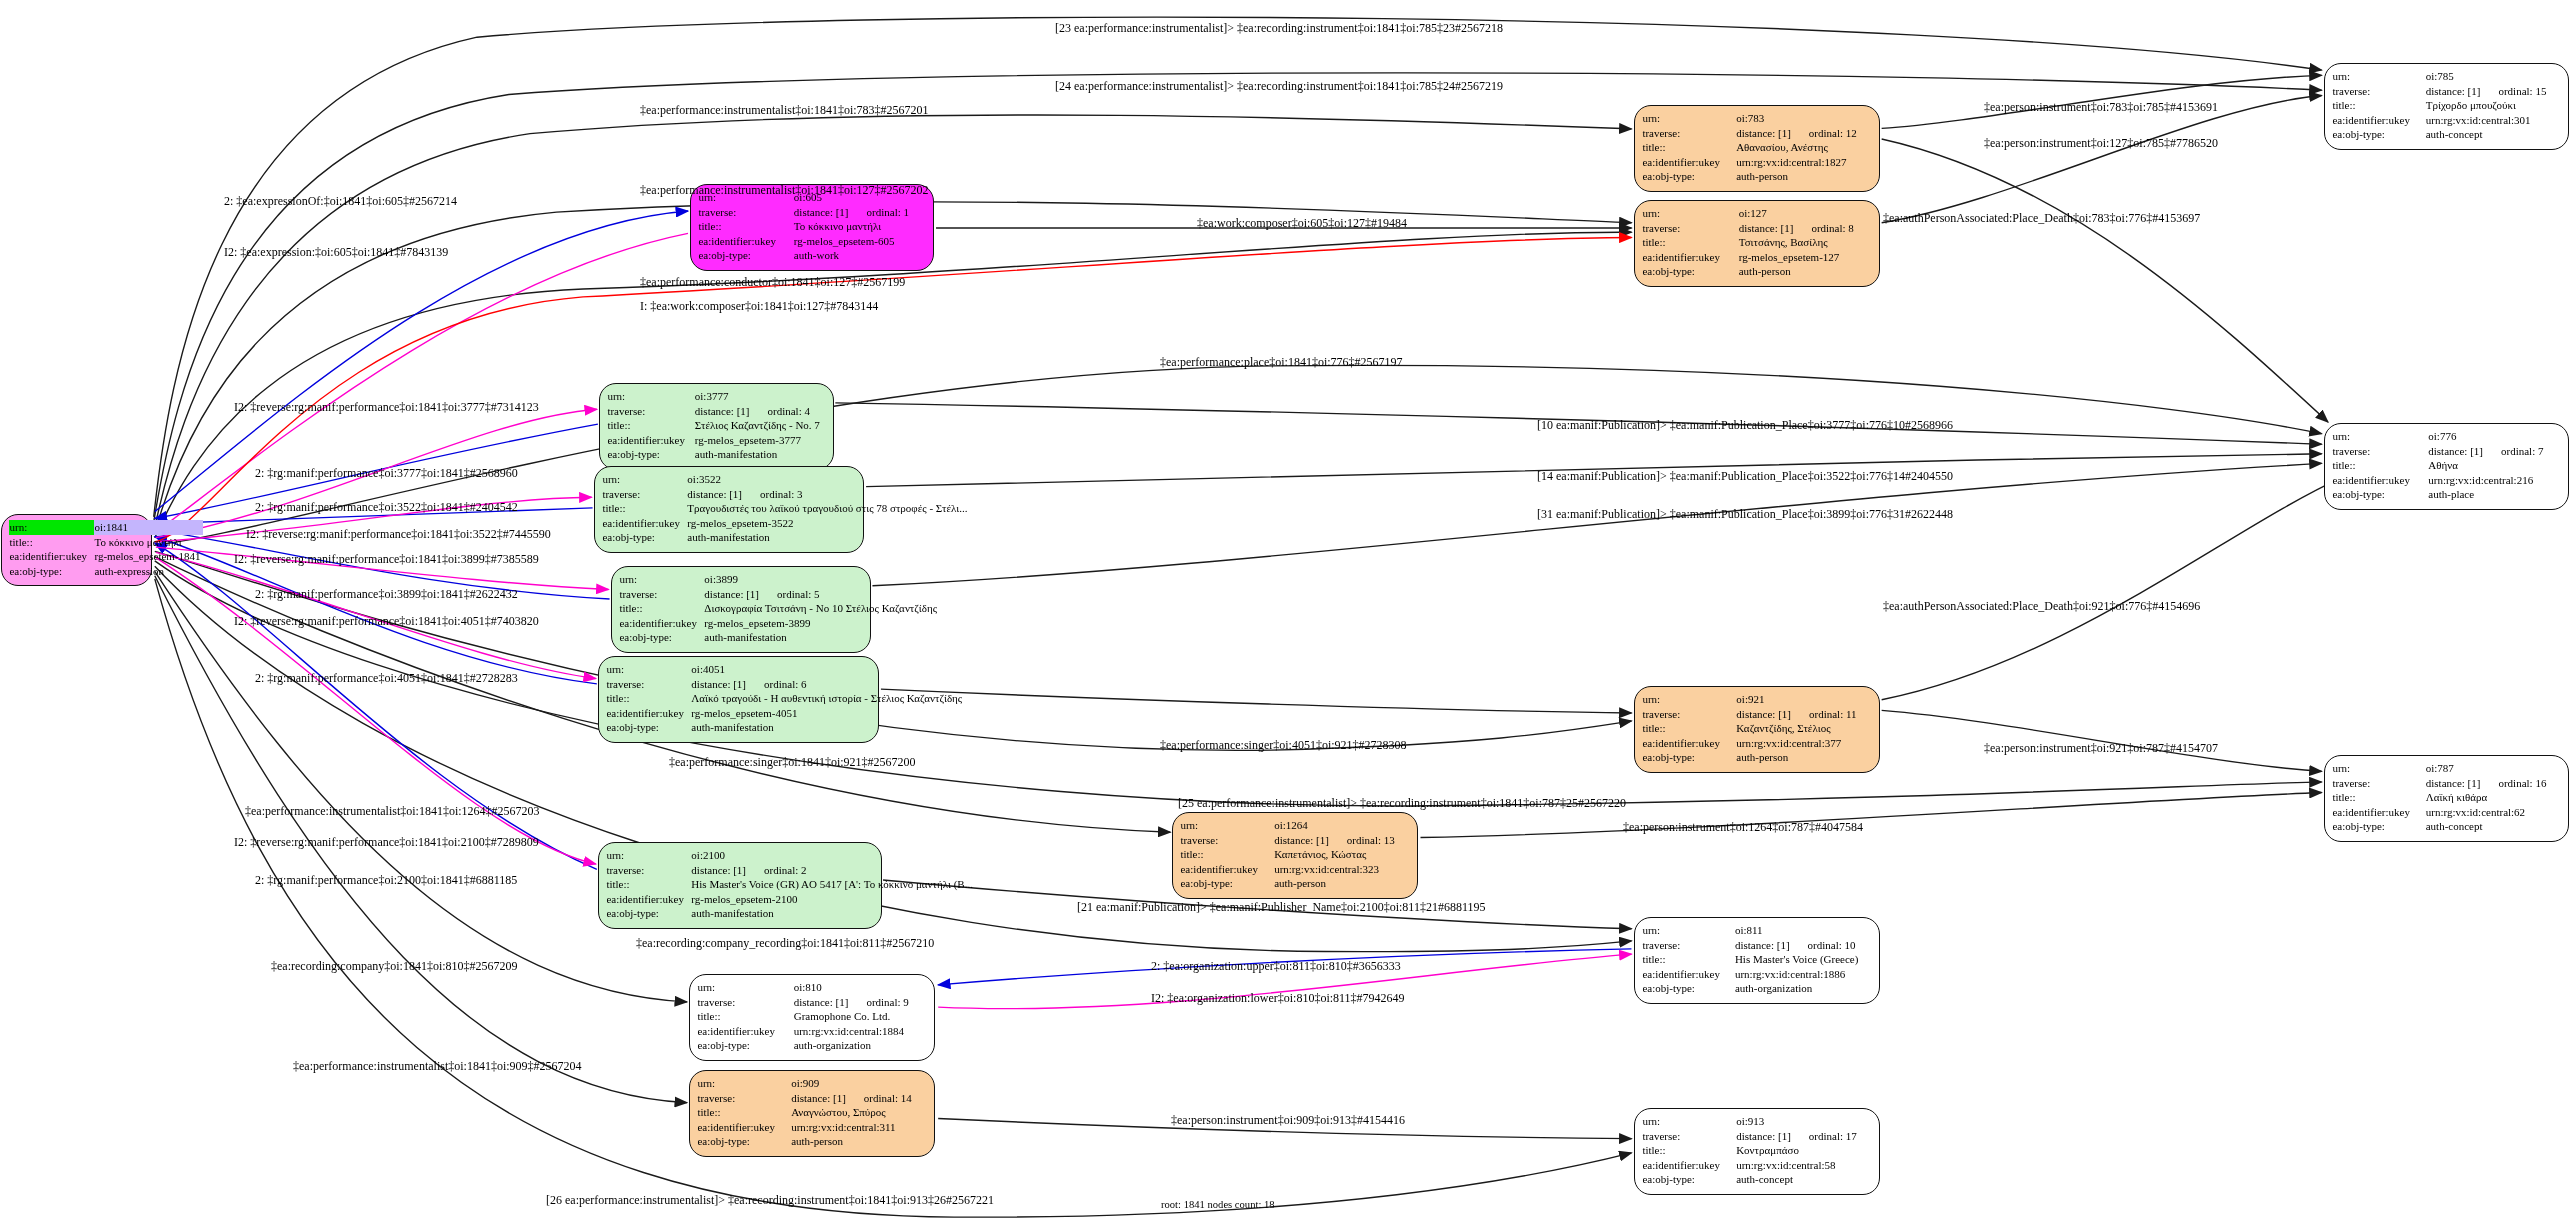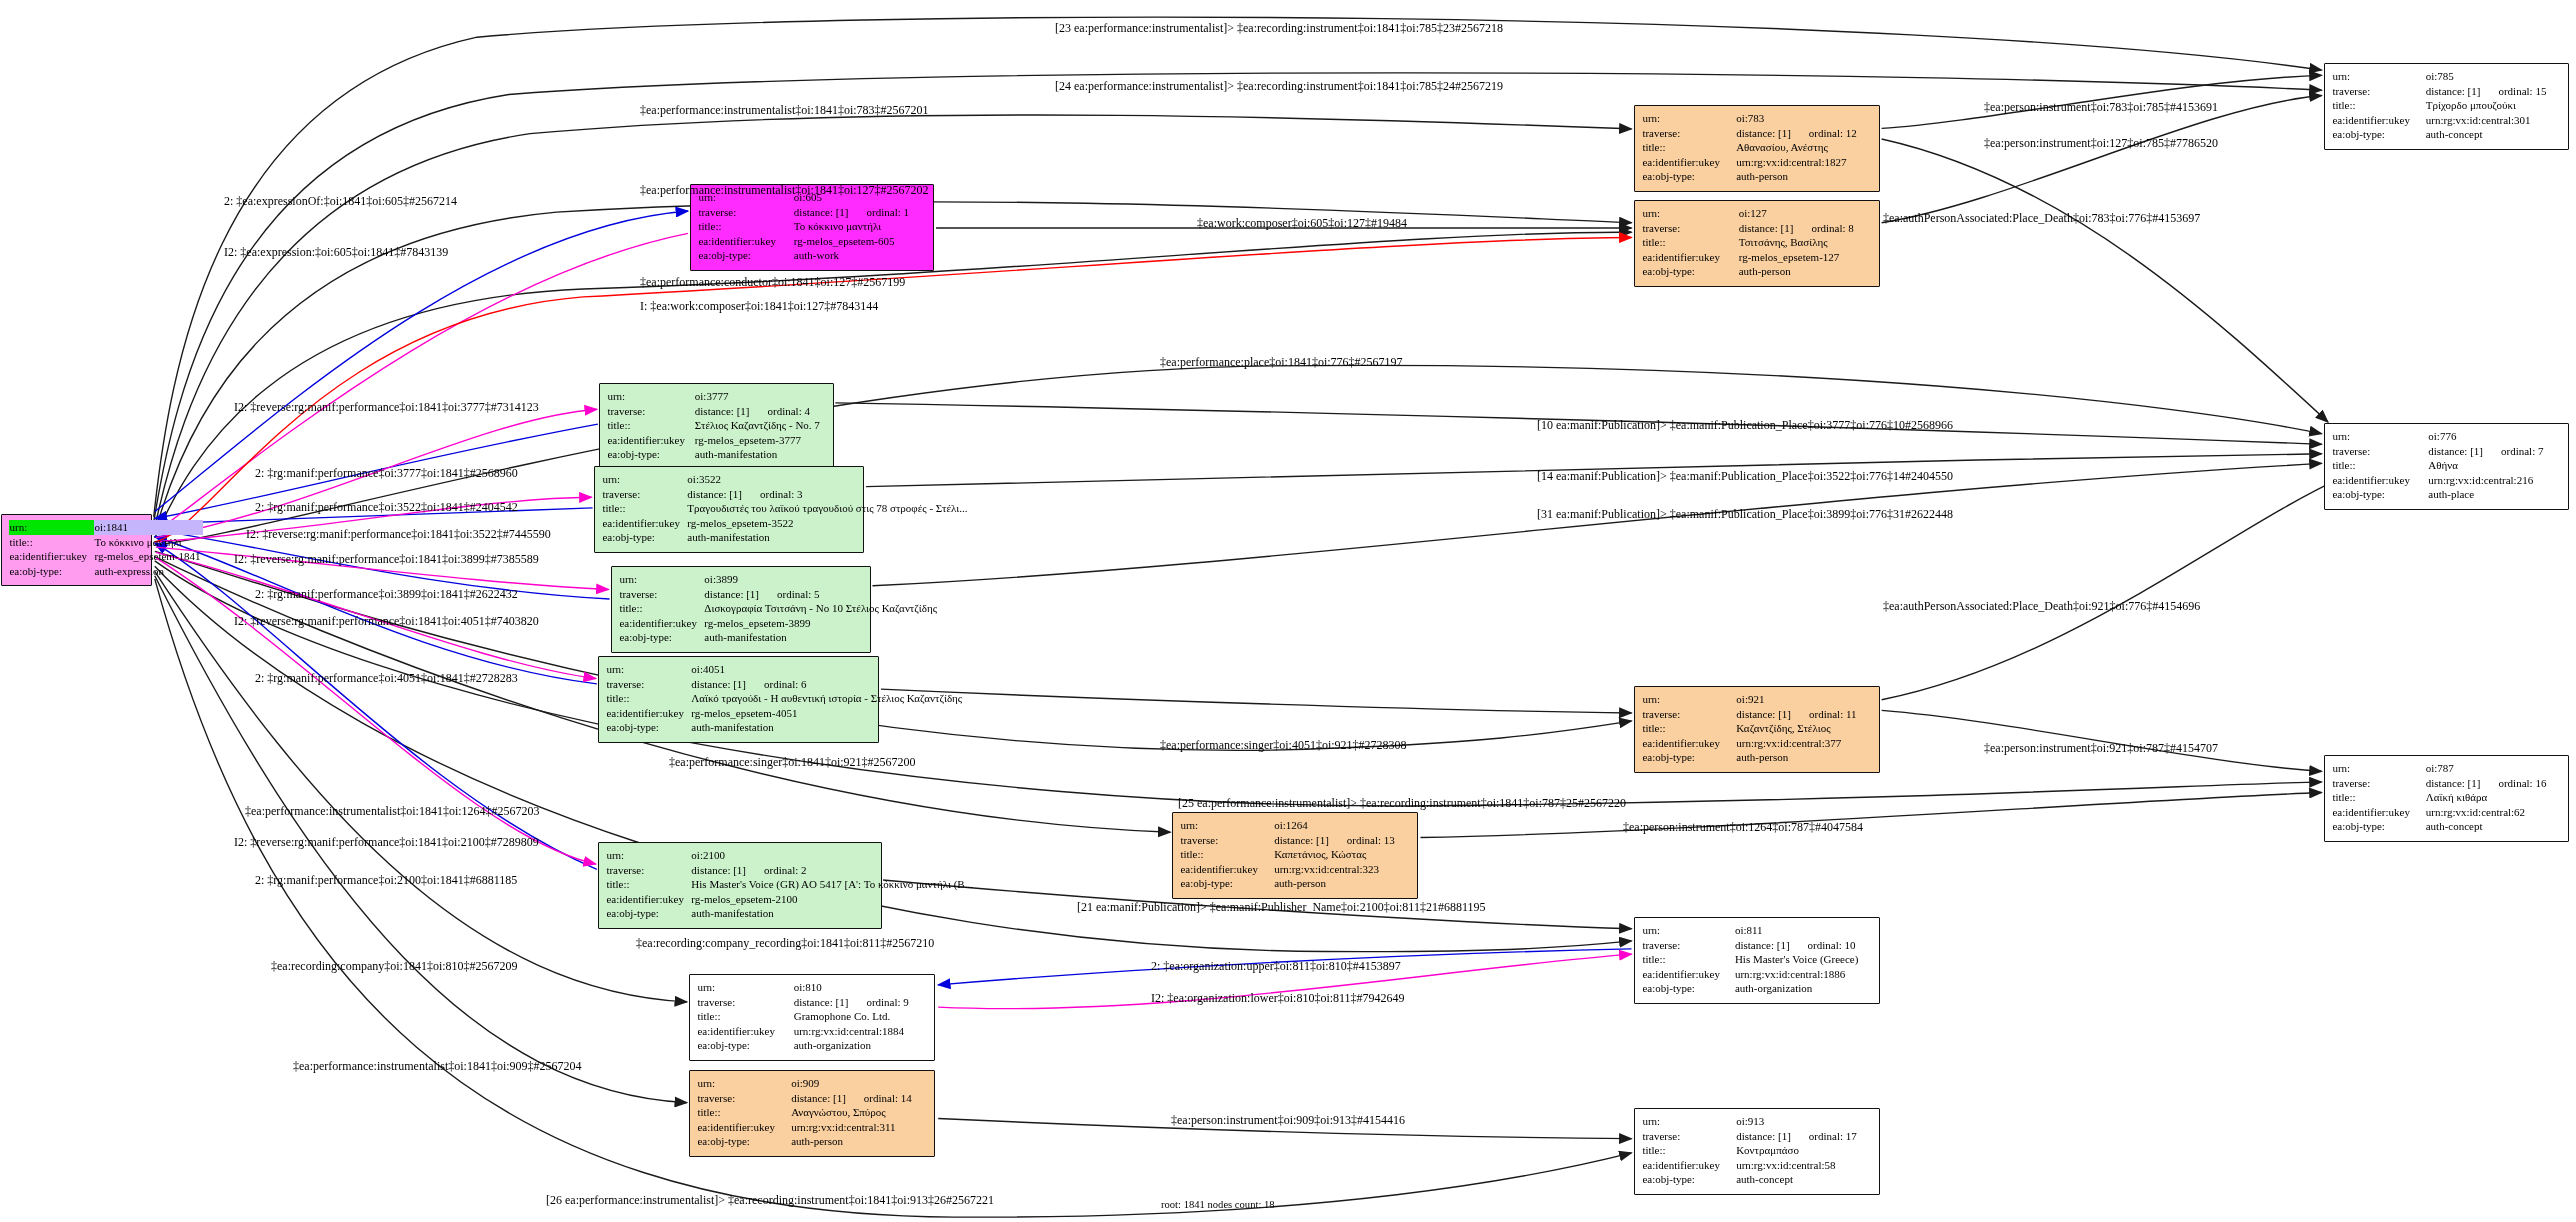--- a/index.html
+++ b/index.html
@@ -1,19 +1,19 @@
 <!DOCTYPE html>
 <html style="font-size:8.5px"><head>
 <meta charset="utf-8">
 <style>
   html,body{margin:0;padding:0;background:#ffffff;}
   body{font-family:"Liberation Serif","DejaVu Serif",serif;}
   #canvas{position:relative;width:2576px;height:1223px;background:#fff;overflow:hidden;}
   svg#edges{position:absolute;left:0;top:0;width:2576px;height:1223px;pointer-events:none;}
-  .node{position:absolute;border:1.3px solid #111;border-radius:1px;box-sizing:border-box;
+  .node{position:absolute;border:1.3px solid #111;border-radius:17px;box-sizing:border-box;
         padding:5.3px 7.4px 6.4px 7.4px;background:#fff;}
   .node table{border-collapse:collapse;width:100%;}
   .node td{font-size:11px;line-height:1.18;color:#000;white-space:nowrap;padding:0.8px 0;vertical-align:top;}
   .node td.k{padding-right:7.4px;}
   .node td.v{padding-right:2.1px;}
   .nd-white{background:#ffffff;}
   .nd-green{background:#ccf2cc;}
   .nd-orange{background:#fad0a0;}
   .nd-magenta{background:#ff2bff;}
   .nd-pink{background:#ff9cf0;}
@@ -634,21 +634,21 @@
       <div class="elabel" style="left: 1984px; top: 742px;">‡ea:person:instrument‡oi:921‡oi:787‡#4154707</div>
       <div class="elabel" style="left: 669px; top: 756px;">‡ea:performance:singer‡oi:1841‡oi:921‡#2567200</div>
       <div class="elabel" style="left: 245px; top: 805px;">‡ea:performance:instrumentalist‡oi:1841‡oi:1264‡#2567203</div>
       <div class="elabel" style="left: 1178px; top: 797px;">[25 ea:performance:instrumentalist]&gt; ‡ea:recording:instrument‡oi:1841‡oi:787‡25#2567220</div>
       <div class="elabel" style="left: 234px; top: 836px;">I2: ‡reverse:rg:manif:performance‡oi:1841‡oi:2100‡#7289809</div>
       <div class="elabel" style="left: 1623px; top: 821px;">‡ea:person:instrument‡oi:1264‡oi:787‡#4047584</div>
       <div class="elabel" style="left: 255px; top: 874px;">2: ‡rg:manif:performance‡oi:2100‡oi:1841‡#6881185</div>
       <div class="elabel" style="left: 1077px; top: 901px;">[21 ea:manif:Publication]&gt; ‡ea:manif:Publisher_Name‡oi:2100‡oi:811‡21#6881195</div>
       <div class="elabel" style="left: 636px; top: 937px;">‡ea:recording:company_recording‡oi:1841‡oi:811‡#2567210</div>
       <div class="elabel" style="left: 271px; top: 960px;">‡ea:recording:company‡oi:1841‡oi:810‡#2567209</div>
-      <div class="elabel" style="left: 1151px; top: 960px;">2: ‡ea:organization:upper‡oi:811‡oi:810‡#4153897</div>
+      <div class="elabel" style="left: 1151px; top: 960px;">2: ‡ea:organization:upper‡oi:811‡oi:810‡#3656333</div>
       <div class="elabel" style="left: 1151px; top: 992px;">I2: ‡ea:organization:lower‡oi:810‡oi:811‡#7942649</div>
       <div class="elabel" style="left: 293px; top: 1060px;">‡ea:performance:instrumentalist‡oi:1841‡oi:909‡#2567204</div>
       <div class="elabel" style="left: 1171px; top: 1114px;">‡ea:person:instrument‡oi:909‡oi:913‡#4154416</div>
       <div class="elabel" style="left: 546px; top: 1194px;">[26 ea:performance:instrumentalist]&gt; ‡ea:recording:instrument‡oi:1841‡oi:913‡26#2567221</div>
     </div>
 
   <div class="footer" style="left:1161px; top:1199px;">root: 1841 nodes count: 18</div>
 </div>
 
 

